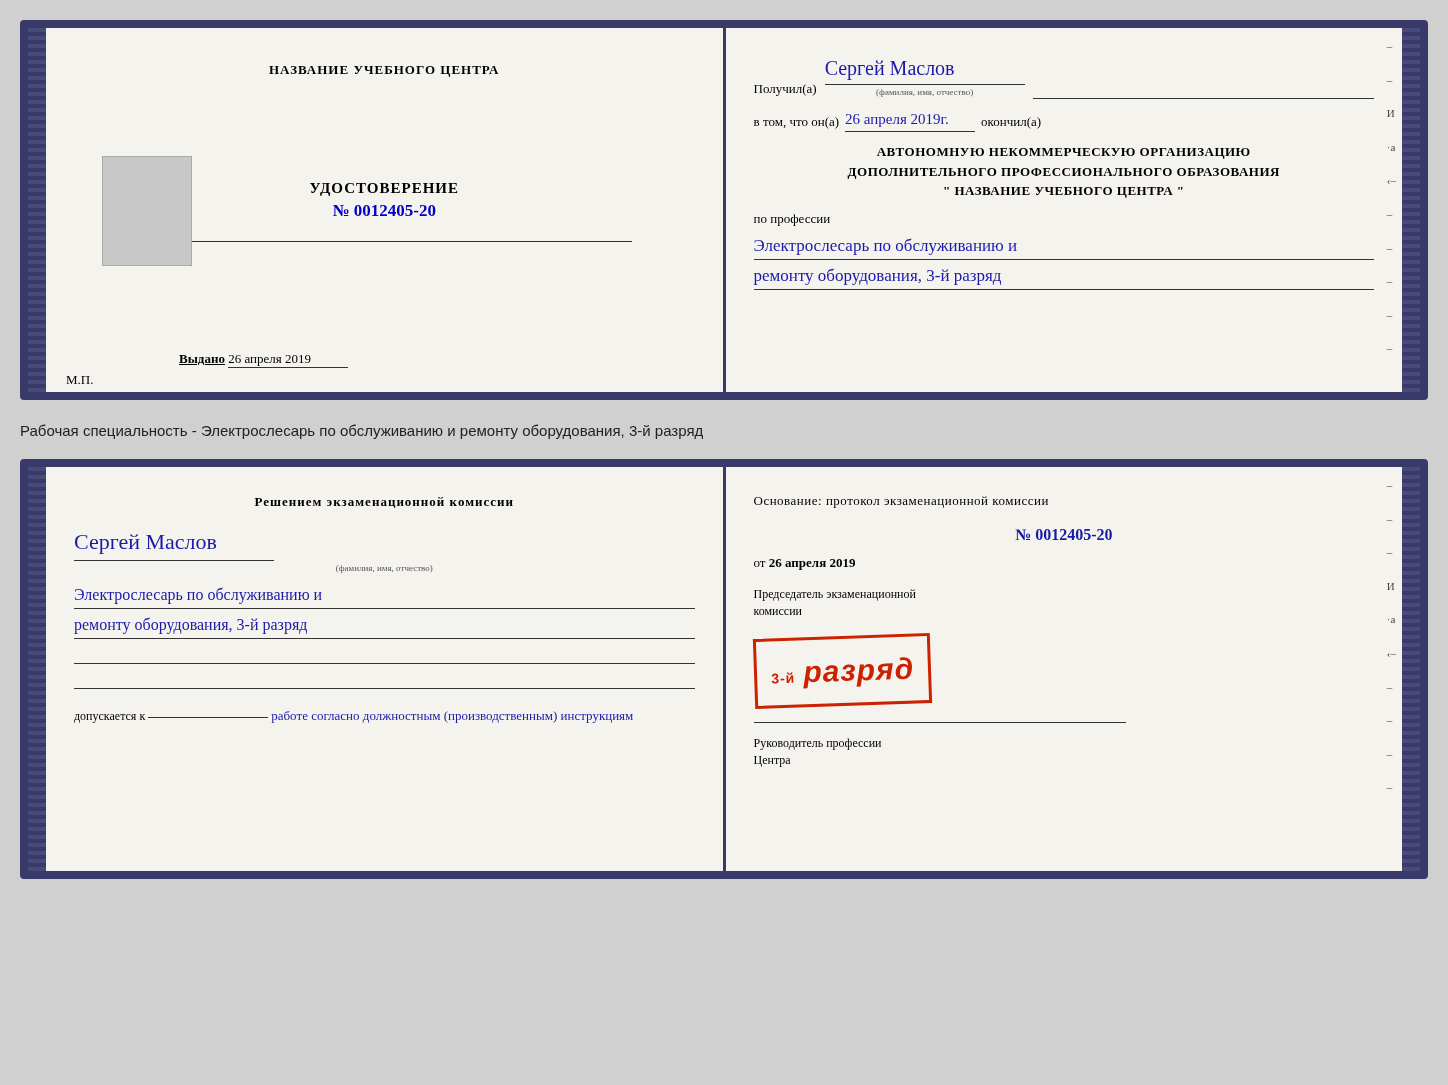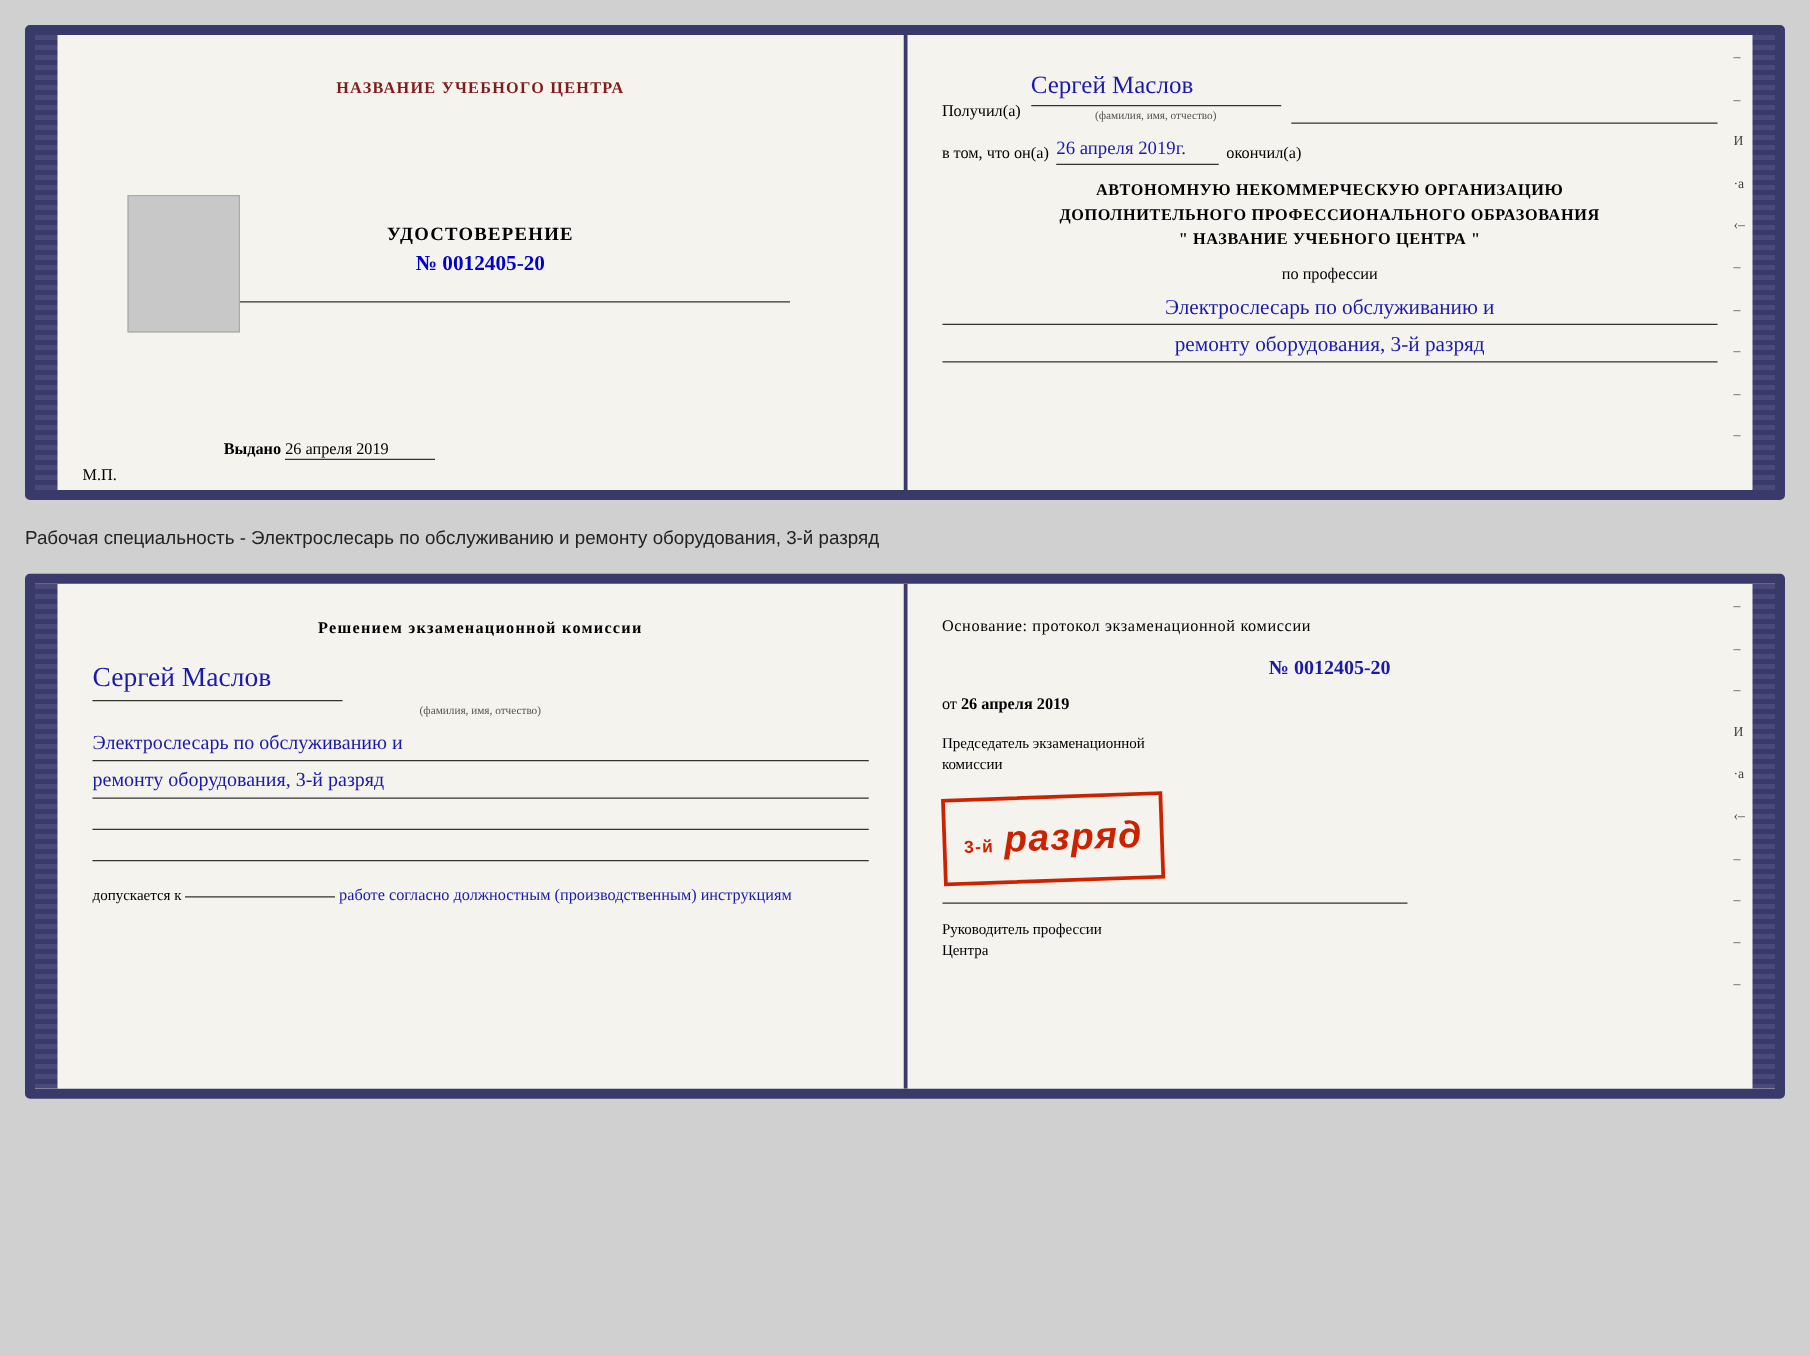--- a/index.html
+++ b/index.html
@@ -73,21 +73,21 @@
       align-items: center;
       justify-content: space-between;
     }
 
     .school-name-top {
       font-size: 13px;
       font-weight: bold;
       letter-spacing: 1px;
       text-align: right;
       text-transform: uppercase;
-      color: #7f1d1d;
+      color: #000000;
       margin-top: 10px;
     }
 
     .udost-block {
       text-align: center;
       margin: 10px 0;
     }
 
     .udost-title {
       font-size: 15px;
@@ -118,20 +118,21 @@
 
     .issued-line {
       font-size: 13px;
       margin-top: 8px;
       align-self: flex-start;
       padding-left: 105px;
     }
 
     .issued-line .issued-label {
       font-weight: bold;
+      text-decoration: underline;
     }
 
     .issued-date {
       border-bottom: 1px solid #333;
       display: inline-block;
       min-width: 120px;
     }
 
     .mp-label {
       font-size: 13px;
@@ -206,21 +207,20 @@
       font-weight: bold;
       letter-spacing: 0.5px;
       text-transform: uppercase;
       line-height: 1.5;
       margin: 10px 0 8px 0;
     }
 
     .po-professii-block {
       font-size: 13px;
       margin-top: 8px;
-      text-align: center;
     }
 
     .handwritten-profession {
       font-family: 'Segoe Script', 'Comic Sans MS', cursive;
       font-size: 17px;
       color: #1a1aaa;
       display: block;
       line-height: 1.6;
     }
 

